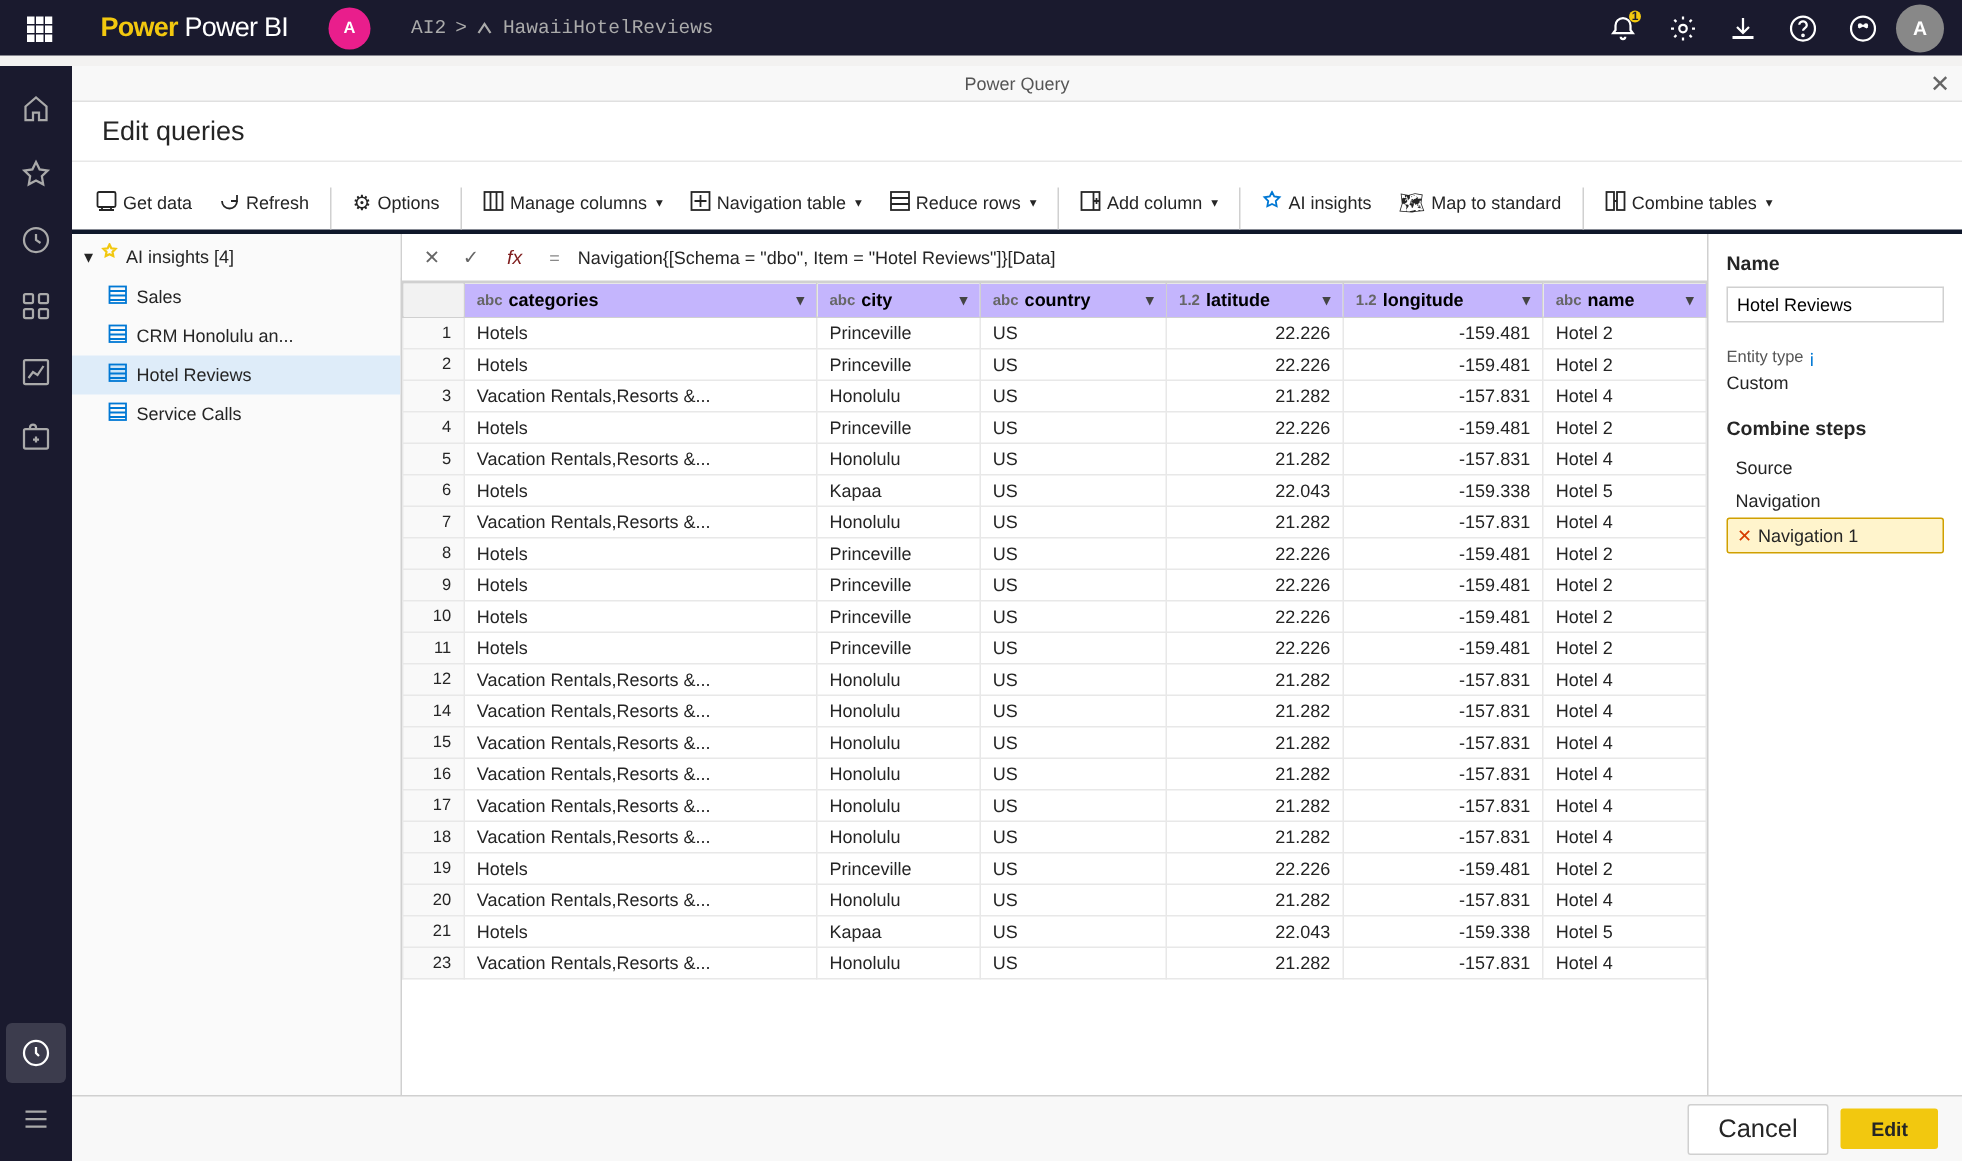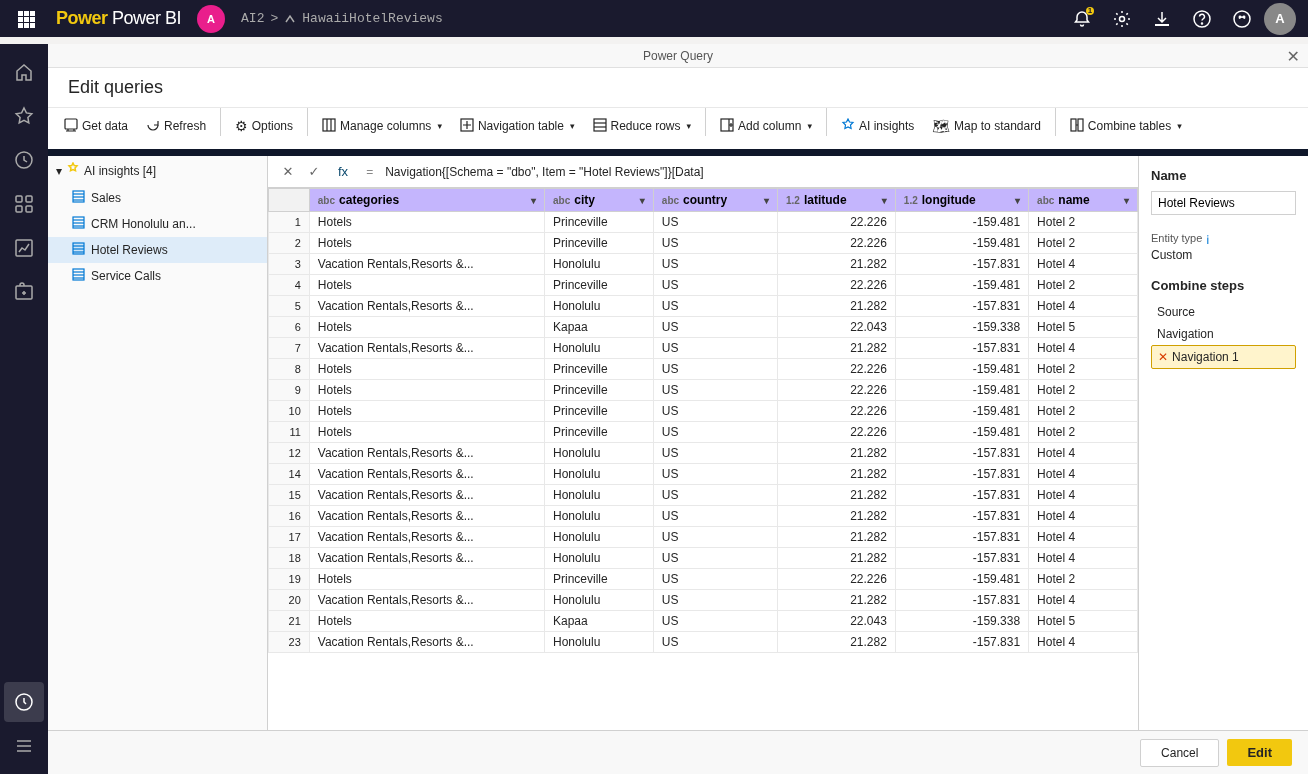--- a/index.html
+++ b/index.html
@@ -1,21 +1,21 @@
 <!DOCTYPE html>
 <html><head>
   <meta charset="utf-8">
   <style>
     * { box-sizing: border-box; margin: 0; padding: 0; }
     body { font-family: 'Segoe UI', sans-serif; font-size: 12px; background: #f3f2f1; overflow: hidden; width: 1308px; height: 774px; }
 
     
     .topbar {
       display: flex; align-items: center; height: 37px;
-      background: #1a1a2e; color: white; padding: 0 12px; gap: 16px;
+      background: #1a1a2e; color: white; padding: 0 12px; gap: 27px;
     }
     .topbar-grid-icon { width: 28px; height: 28px; display: flex; align-items: center; justify-content: center; cursor: pointer; }
     .topbar-logo { font-size: 18px; font-weight: 700; color: #f2c80f; letter-spacing: -0.5px; white-space: nowrap; }
     .topbar-logo span { color: white; font-weight: 300; }
     .topbar-user-badge { width: 28px; height: 28px; border-radius: 50%; background: #e91e8c; display: flex; align-items: center; justify-content: center; font-size: 11px; font-weight: 600; color: white; }
     .topbar-breadcrumb { display: flex; align-items: center; gap: 6px; font-size: 13px; color: #d0d0d0; font-family: Liberation Mono, monospace; }
     .topbar-breadcrumb span { color: #aaa; }
     .topbar-spacer { flex: 1; }
     .topbar-icons { display: flex; align-items: center; gap: 4px; }
     .topbar-icon-btn { width: 36px; height: 36px; display: flex; align-items: center; justify-content: center; cursor: pointer; border-radius: 4px; position: relative; }
@@ -45,22 +45,22 @@
     .pq-close-btn { position: absolute; right: 8px; top: 50%; transform: translateY(-50%); cursor: pointer; color: #666; font-size: 16px; }
 
     
     .edit-queries-bar {
       height: 40px; background: white; border-bottom: 1px solid #e8e8e8;
       display: flex; align-items: center; padding: 0 20px; font-size: 18px; font-weight: 400; color: #252525;
     }
 
     
     .toolbar {
-      height: 48px; background: white; border-bottom: 7px solid #0f172a;
-      display: flex; align-items: flex-start; padding: 0 8px; gap: 2px; flex-shrink: 0;
+      height: 48px; background: white; border-bottom: 3px solid #0f172a;
+      display: flex; align-items: flex-end; padding: 0 8px; gap: 2px; flex-shrink: 0;
     }
     .tb-btn {
       display: flex; align-items: center; gap: 4px; padding: 4px 8px; height: 36px;
       cursor: pointer; border: none; background: transparent; font-size: 12px; color: #252525;
       border-radius: 2px; white-space: nowrap;
     }
     .tb-btn .icon { font-size: 14px; }
     .tb-btn .chevron { font-size: 9px; margin-left: 2px; }
     .tb-divider { width: 1px; height: 28px; background: #d0d0d0; margin: 0 4px; }
 
@@ -85,21 +85,21 @@
     .query-item.active { background: #deecf9; }
     .query-icon { font-size: 13px; }
 
     
     .formula-bar {
       height: 32px; background: white; border-bottom: 1px solid #d0d0d0;
       display: flex; align-items: center; padding: 0 8px; gap: 6px; flex-shrink: 0;
     }
     .formula-controls { display: flex; align-items: center; gap: 2px; }
     .formula-ctrl-btn { width: 24px; height: 24px; display: flex; align-items: center; justify-content: center; cursor: pointer; font-size: 13px; color: #666; }
-    .fx-label { font-size: 13px; color: #0c4a6e; padding: 0 6px; }
+    .fx-label { font-style: italic; font-size: 13px; color: #7f1d1d; padding: 0 6px; }
     .formula-input { flex: 1; height: 24px; border: none; outline: none; font-size: 12px; color: #252525; background: transparent; }
 
     
     .data-grid-wrapper {
       flex: 1; overflow: auto; position: relative;
     }
     .data-grid {
       border-collapse: collapse; font-size: 12px; min-width: 100%;
     }
     .data-grid th {
@@ -141,21 +141,21 @@
     .step-item.active .step-error { color: #d83b01; }
     .step-error { font-size: 12px; }
 
     
     .bottom-bar {
       height: 44px; background: #f8f8f8; border-top: 1px solid #d0d0d0;
       display: flex; align-items: center; justify-content: flex-end; padding: 0 16px; gap: 8px;
     }
     .btn-cancel {
       padding: 6px 20px; border: 1px solid #d0d0d0; background: white;
-      cursor: pointer; font-size: 12px; color: #252525; border-radius: 2px;
+      cursor: pointer; font-size: 17px; color: #252525; border-radius: 2px;
     }
     .btn-done {
       padding: 6px 20px; border: none; background: #f2c80f;
       cursor: pointer; font-size: 13px; color: #252525; font-weight: 600; border-radius: 2px;
     }
     .grid-with-formula { display: flex; flex-direction: column; flex: 1; overflow: hidden; }
   </style>
 </head>
 <body>
 

